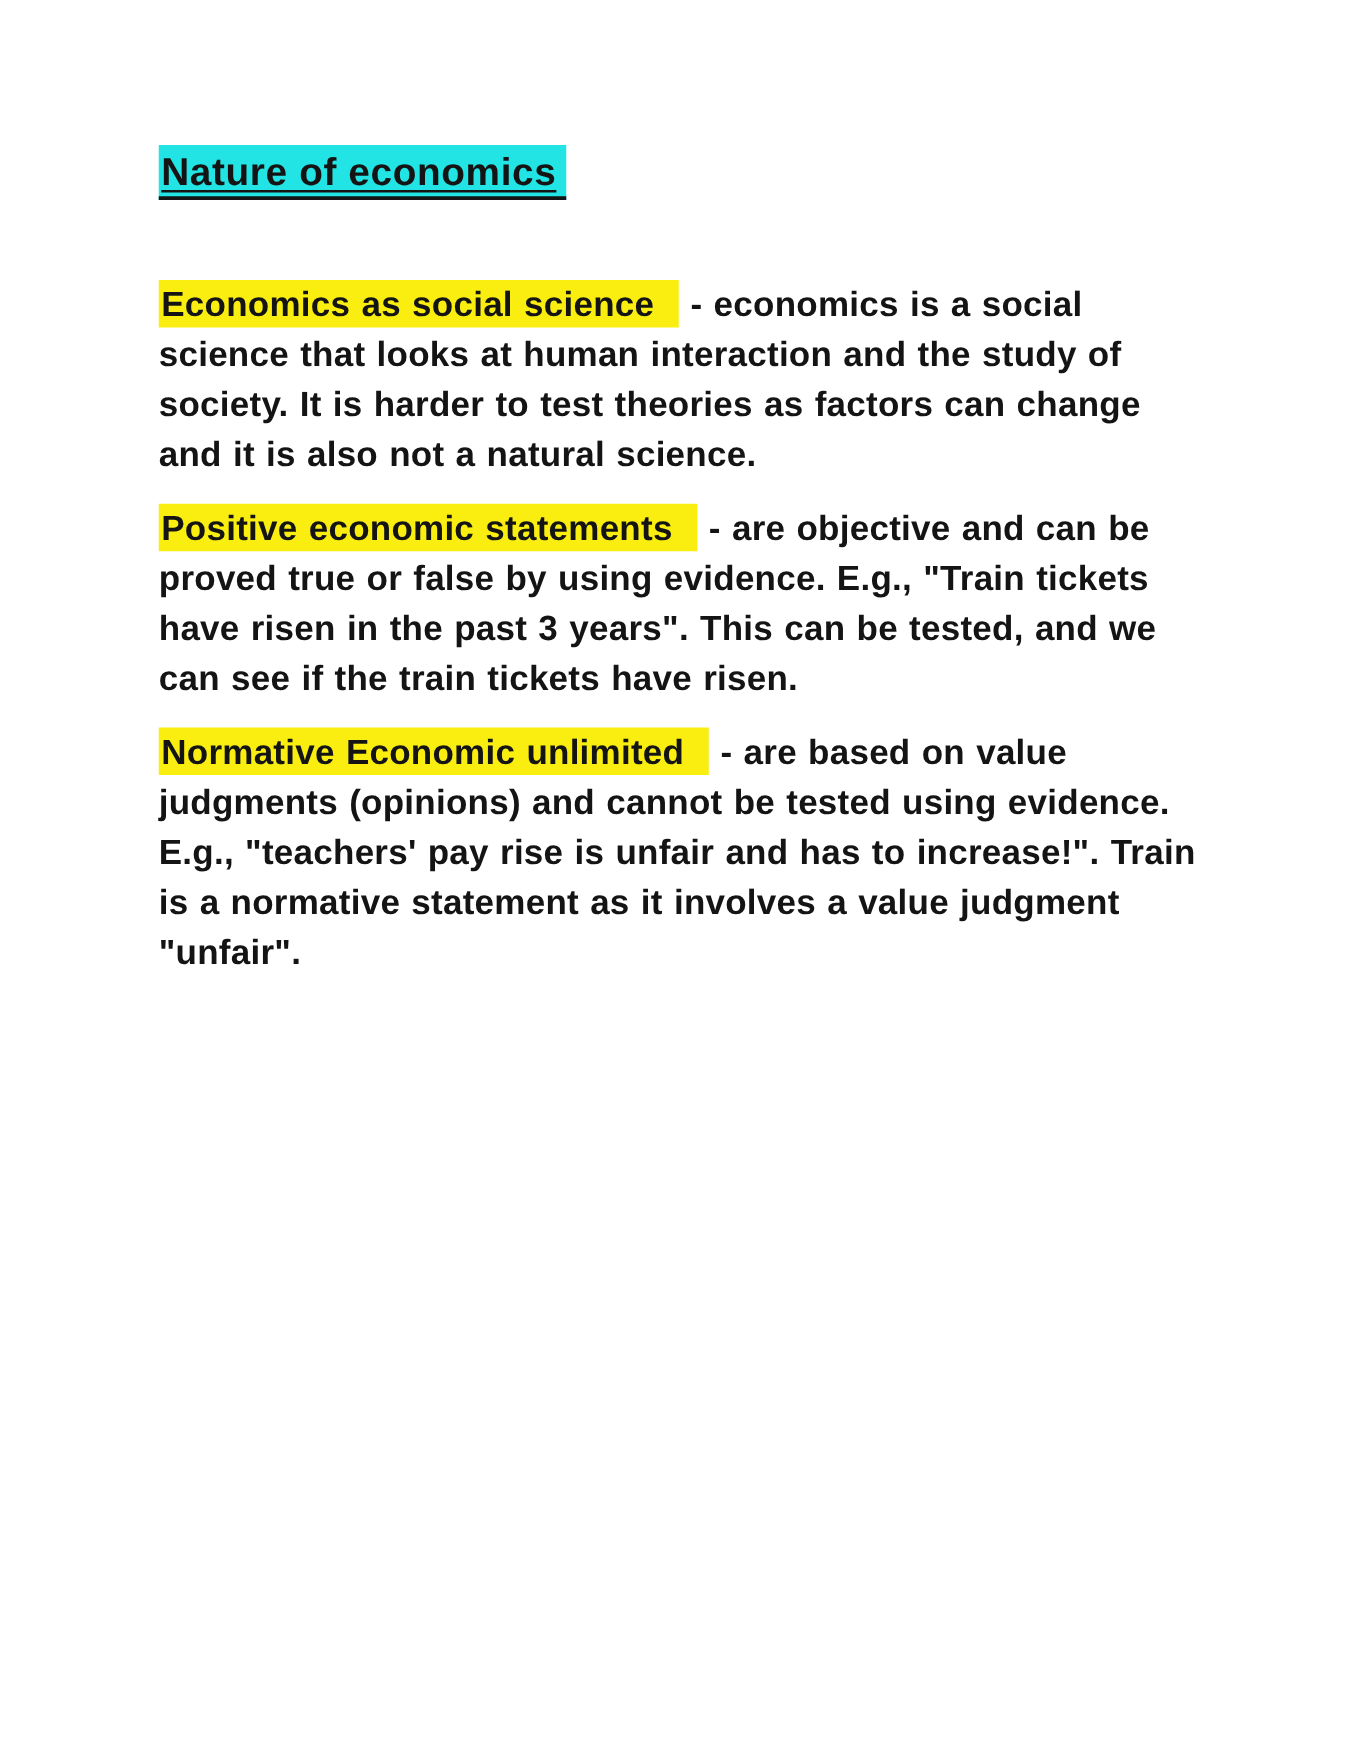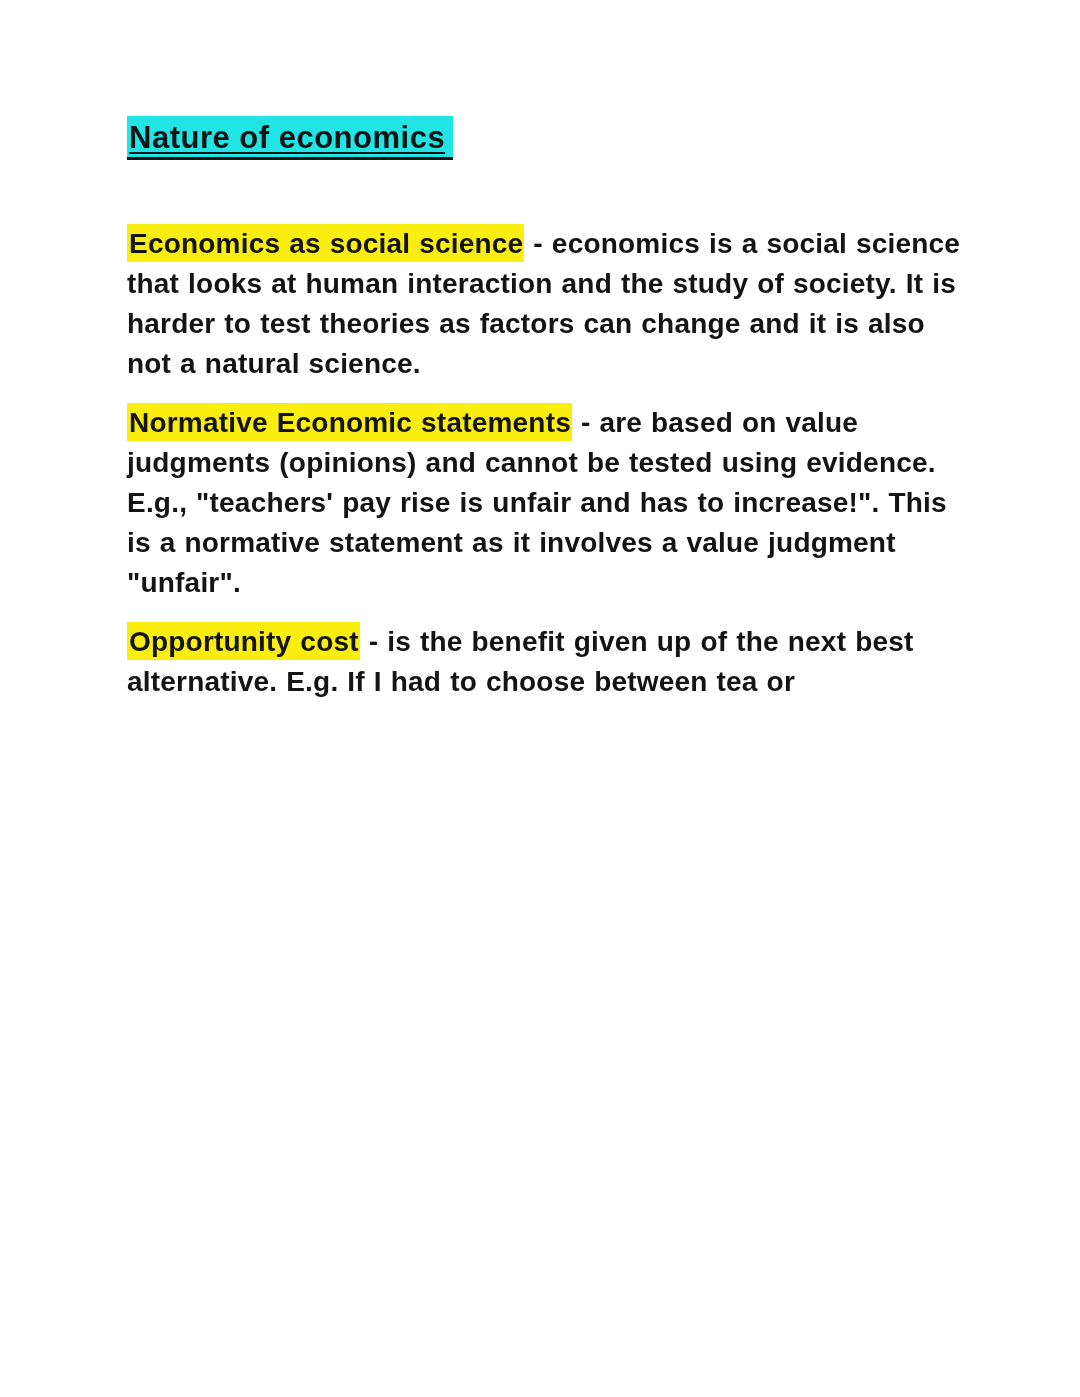--- a/index.html
+++ b/index.html
@@ -44,34 +44,34 @@
     font-size: 28px;
     font-weight: 600;
     line-height: 40px;
     letter-spacing: 0.2px;
     margin: 0 0 19px 0;
     word-spacing: 1px;
   }
   p.para mark.term {
     background: var(--hl-term);
     color: var(--ink);
-    padding: 4px 1px 3px 2px;
+    padding: 4px 20px 3px 2px;
     -webkit-box-decoration-break: clone;
     box-decoration-break: clone;
   }
 </style>
 </head>
 <body>
 
 <div class="page-content">
 
   <h1 class="doc-title"><mark>Nature of economics</mark></h1>
 
   <p class="para"><mark class="term">Economics as social science</mark><span> - economics is a social science that looks at human interaction and the study of society. It is harder to test theories as factors can change and it is also not a natural science.</span></p>
 
 
+  <p class="para"><mark class="term">Positive economic statements</mark><span> - are objective and can be proved true or false by using evidence. E.g., "Train tickets have risen in the past 3 years". This can be tested, and we can see if the train tickets have risen.</span></p>
 
-  <p class="para"><mark class="term">Normative Economic statements</mark><span> - are based on value judgments (opinions) and cannot be tested using evidence. E.g., "teachers' pay rise is unfair and has to increase!". This is a normative statement as it involves a value judgment "unfair".</span></p>
+  <p class="para"><mark class="term">Normative Economic unlimited</mark><span> - are based on value judgments (opinions) and cannot be tested using evidence. E.g., "teachers' pay rise is unfair and has to increase!". Train is a normative statement as it involves a value judgment "unfair".</span></p>
 
 
-  <p class="para"><mark class="term">Opportunity cost</mark><span> - is the benefit given up of the next best alternative. E.g. If I had to choose between tea or</span></p>
 
 </div>
 
 </body></html>

